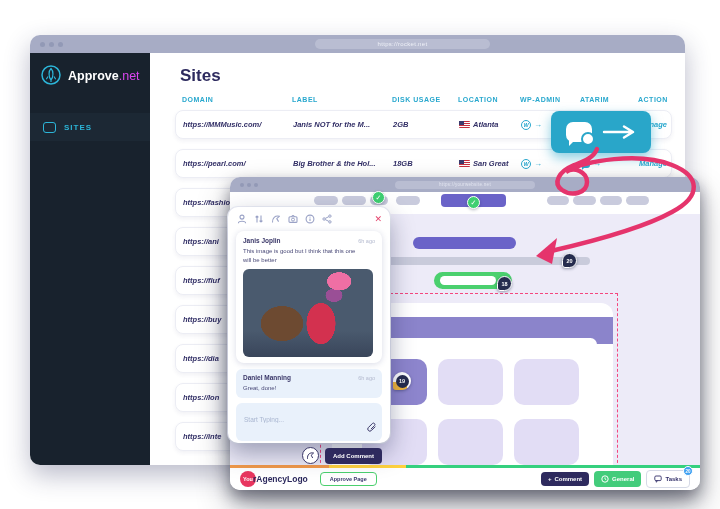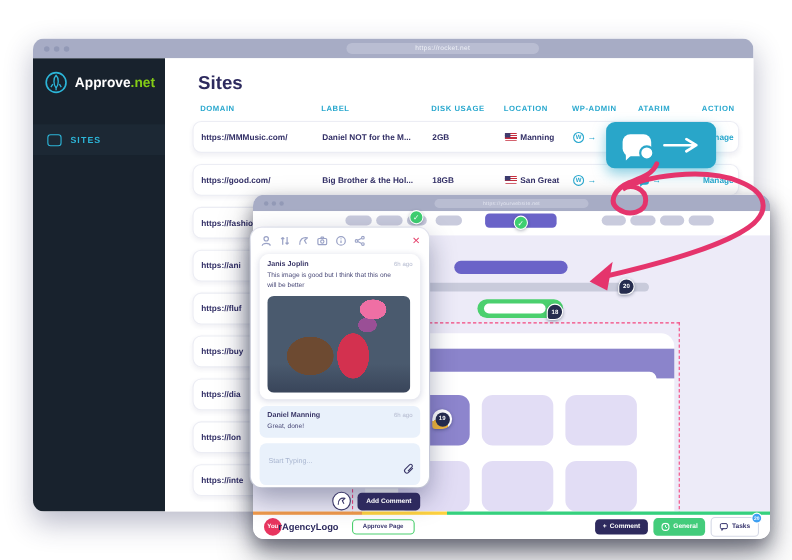--- a/index.html
+++ b/index.html
@@ -10,34 +10,34 @@
   
   .win-main{left:30px;top:35px;width:655px;height:430px;background:#fff;border-radius:10px;
     box-shadow:0 10px 26px rgba(40,45,90,.32);overflow:hidden;z-index:10;}
   .titlebar{left:0;top:0;right:0;height:18px;background:#a7acc5;display:flex;align-items:center;padding:0 10px;}
   .dot{width:5px;height:5px;border-radius:50%;background:#9299b6;margin-right:4px;}
   .urlpill{position:absolute;left:285px;top:4px;width:175px;height:10px;border-radius:5px;background:#b9bdd2;
     color:#eef0f7;font-size:6px;line-height:10px;text-align:center;letter-spacing:.3px;}
   .sidebar{left:0;top:18px;width:120px;bottom:0;background:#18222d;}
   .brand{display:flex;align-items:center;gap:6px;padding:11px 0 0 10px;}
   .brand-name{color:#fff;font-weight:800;font-size:12.5px;}
-  .brand-tld{color:#84cc16;font-weight:700;font-size:12.5px;}
+  .brand-tld{color:#d946ef;font-weight:400;font-size:12.5px;}
   .side-item{position:absolute;left:0;top:60px;width:120px;height:28px;background:#1c2834;
     display:flex;align-items:center;padding-left:13px;cursor:pointer;}
   .side-sq{width:13px;height:11px;border:1.8px solid #2cb5d8;border-radius:3px;}
   .side-label{color:#2cb5d8;font-size:8px;font-weight:700;letter-spacing:1px;margin-left:8px;}
   .content{left:120px;top:18px;right:0;bottom:0;background:#fff;}
   .page-title{margin:13px 0 0 30px;color:#2d2a5e;font-size:17px;font-weight:800;}
   .thead{display:grid;grid-template-columns:110px 100px 66px 62px 60px 58px 1fr;
     margin:10px 8px 7px 32px;color:#29a8ce;font-size:7px;font-weight:700;letter-spacing:.5px;}
   .rows{margin-left:25px;width:497px;}
   .trow{display:grid;grid-template-columns:110px 100px 66px 62px 60px 58px 1fr;align-items:center;
     height:29px;margin-bottom:10px;background:#fff;border:1px solid #ecedf4;border-radius:8px;
     padding:0 6px 0 7px;font-size:7.5px;font-weight:700;color:#322f66;
-    box-shadow:0 2px 4px rgba(50,60,110,.07);}
+    box-shadow:0 2px 4px rgba(50,60,110,.07);font-style:italic;}
   .loc{display:flex;align-items:center;gap:3px;}
   .flag{width:11px;height:7px;border-radius:1px;position:relative;
     background:linear-gradient(180deg,#c62f3e 0 15%,#fff 15% 29%,#c62f3e 29% 43%,#fff 43% 57%,#c62f3e 57% 71%,#fff 71% 85%,#c62f3e 85%);}
   .flag::before{content:"";position:absolute;left:0;top:0;width:5px;height:4px;background:#3c3b6e;}
   .wpcell,.atcell{display:flex;align-items:center;gap:3px;color:#29a8ce;}
   .wp-ic{width:10px;height:10px;border:1.2px solid #29a8ce;border-radius:50%;font-size:5.5px;font-weight:700;
     color:#29a8ce;display:flex;align-items:center;justify-content:center;}
   .mini-arrow{font-size:8px;color:#29a8ce;}
   .bub{position:relative;width:9px;height:8px;background:#29a8ce;border-radius:3px;}
   .bub::after{content:"";position:absolute;left:1px;bottom:-2px;border:2px solid transparent;border-top-color:#29a8ce;border-left-color:#29a8ce;}
@@ -164,39 +164,39 @@
         <span>DISK USAGE</span>
         <span>LOCATION</span>
         <span>WP-ADMIN</span>
         <span>ATARIM</span>
         <span>ACTION</span>
       </div>
       <div class="rows">
 
         <div class="trow">
           <span>https://MMMusic.com/</span>
-          <span>Daniel NOT for the M...</span>
+          <span>Janis NOT for the M...</span>
           <span>2GB</span>
           <span class="loc">
               <span class="flag"></span>
-              <span>Manning</span>
+              <span>Atlanta</span>
             </span>
           <span class="wpcell">
               <span class="wp-ic">W</span>
               <span class="mini-arrow">→</span>
             </span>
           <span class="atcell">
               <span class="bub"></span>
               <span class="mini-arrow">→</span>
             </span>
           <span class="manage">Manage</span>
         </div>
 
         <div class="trow">
-          <span>https://good.com/</span>
+          <span>https://pearl.com/</span>
           <span>Big Brother &amp; the Hol...</span>
           <span>18GB</span>
           <span class="loc">
               <span class="flag"></span>
               <span>San Great</span>
             </span>
           <span class="wpcell">
               <span class="wp-ic">W</span>
               <span class="mini-arrow">→</span>
             </span>

